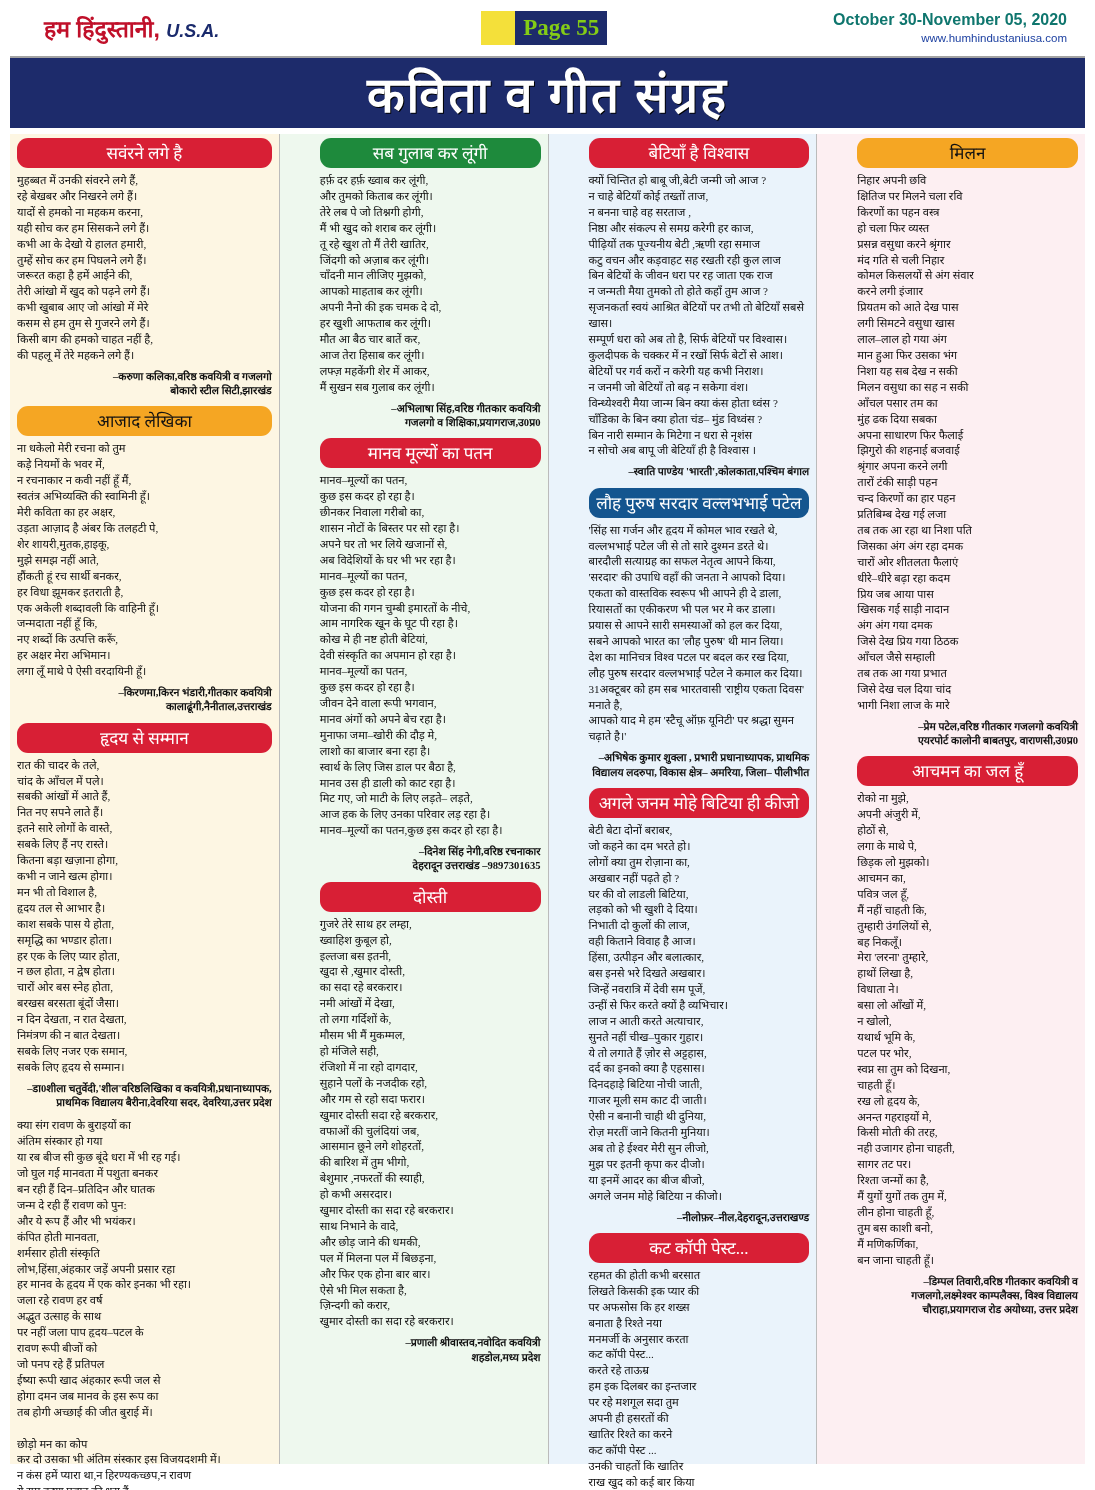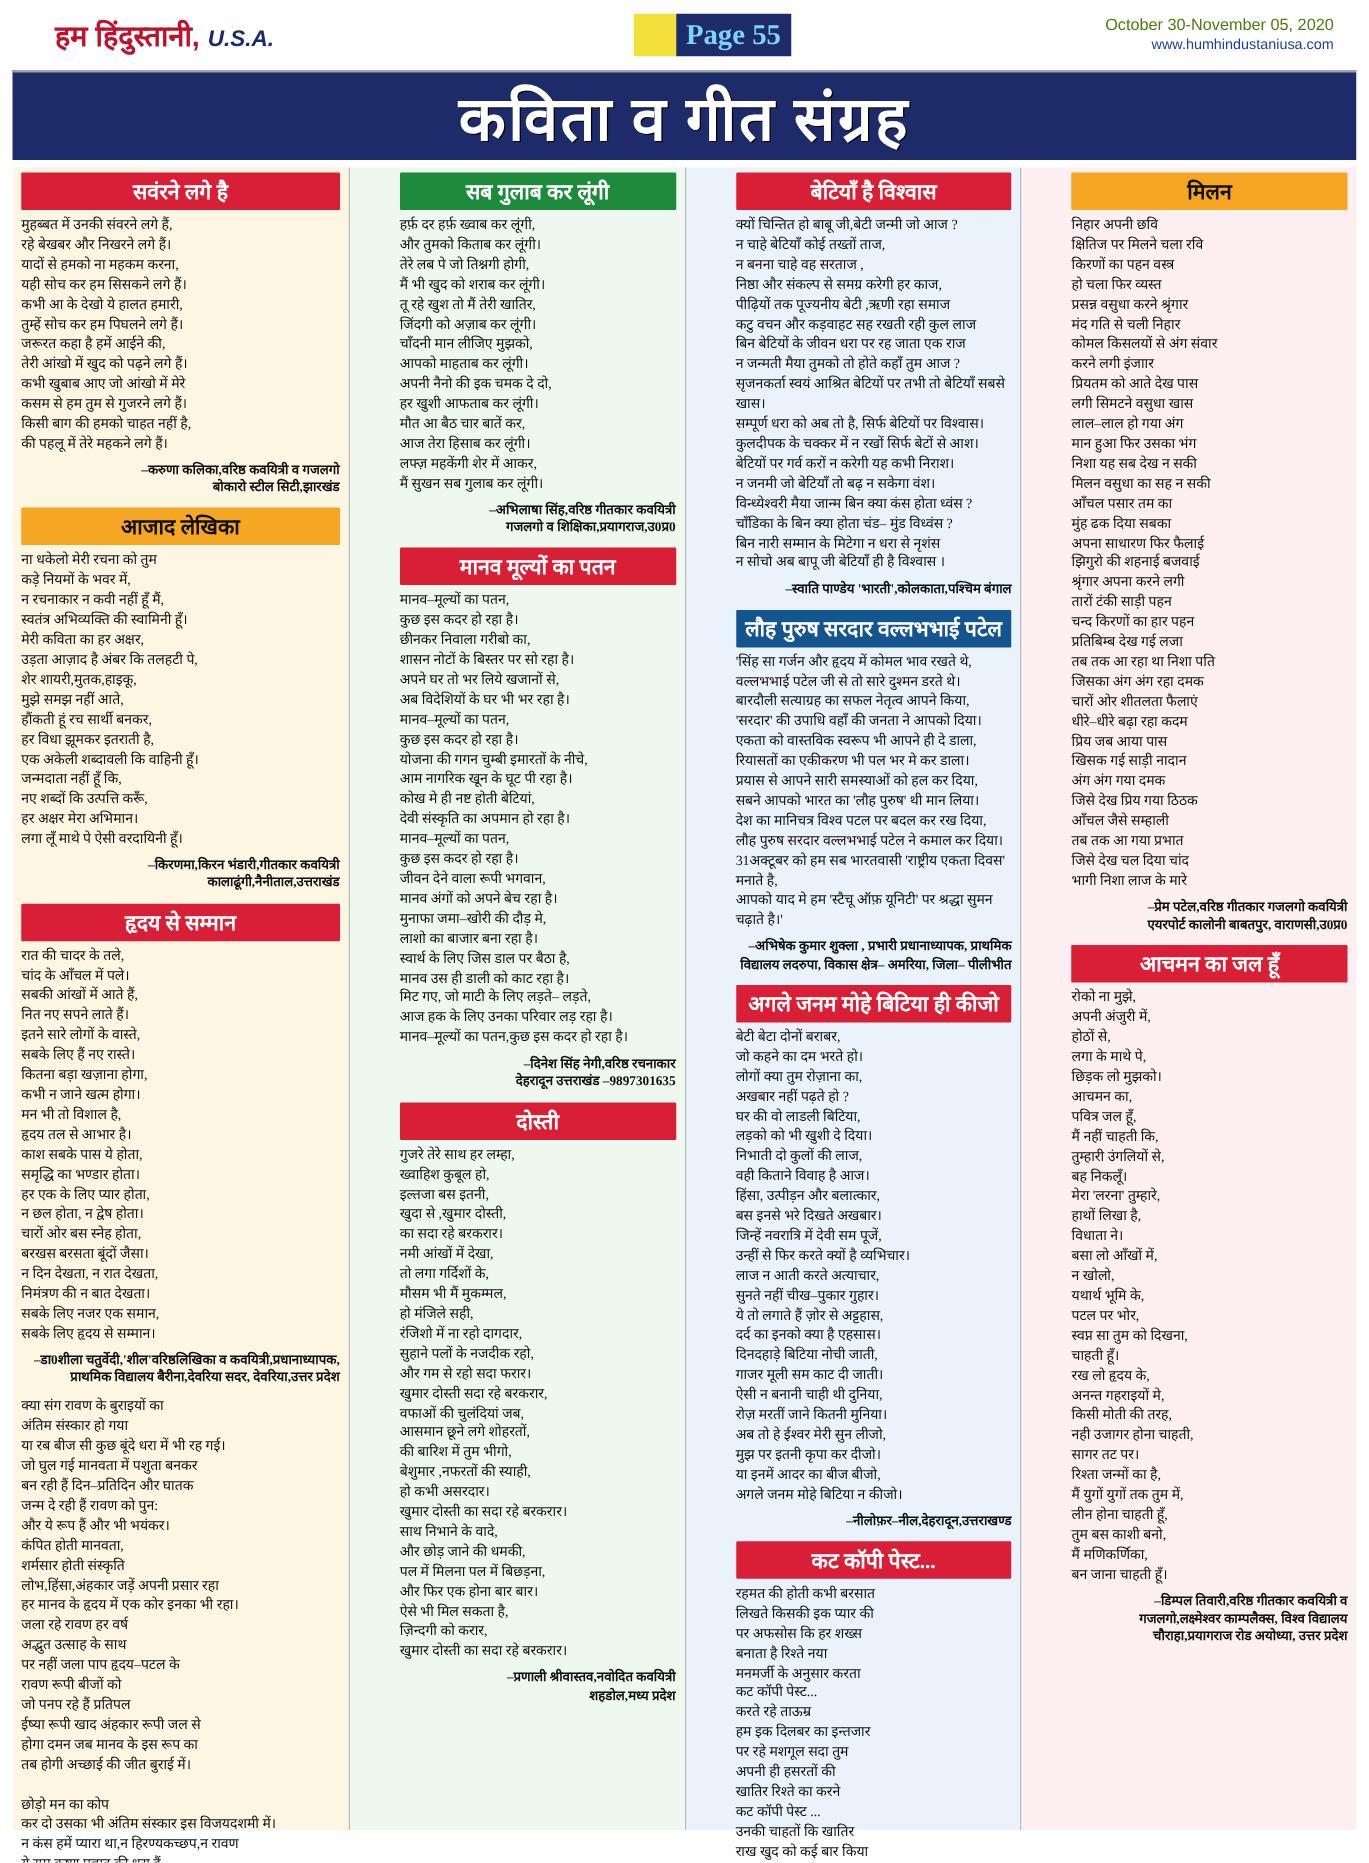--- a/index.html
+++ b/index.html
@@ -18,26 +18,26 @@
   
   .masthead {
     display:flex; align-items:center; justify-content:space-between;
     height:52px; padding:4px 28px 0 44px;
   }
   .brand { font-size:23px; font-weight:bold; color:#c0102a; letter-spacing:0; white-space:nowrap; }
   .brand .usa { color:#1a2a6c; font-style:italic; font-size:18px; }
   .pagebadge-wrap { display:flex; align-items:stretch; height:34px; margin-left:36px; }
   .pagebadge-yellow { width:34px; background:#f4e03a; }
   .pagebadge {
-    background:#1d2b6b; color:#7dd3fc; font-weight:bold; font-size:23px;
+    background:#1d2b6b; color:#84cc16; font-weight:bold; font-size:23px;
     display:flex; align-items:center; justify-content:center; padding:0 8px;
     font-family:"Liberation Serif", serif;
   }
   .dateblock { text-align:right; line-height:1.3; }
-  .dateblock .d1 { color:#4d7c0f; font-weight:normal; font-size:13px; }
+  .dateblock .d1 { color:#0f766e; font-weight:bold; font-size:16px; }
   .dateblock .d2 { color:#1b3fa0; font-size:11.5px; }
 
   
   .banner {
     margin:4px 10px 0 10px;
     background:#1d2b6b;
     height:72px;
     display:flex; align-items:center; justify-content:center;
     border-top:2px solid #a3a3a3;
   }
@@ -55,24 +55,24 @@
     width:25%; padding:0 7px;
     position:relative;
   }
   .col + .col { border-left:1px solid #bbb;padding-left:40px; }
   .col1 { background:#fdf6e3; }
   .col2 { background:#eef8ee; }
   .col3 { background:#eaf3fb; }
   .col4 { background:#fdeff2; }
 
   .sechead {
-    color:#fff; font-weight:bold; font-size:17px; text-align:center;
+    color:#fff; font-weight:normal; font-size:17px; text-align:center;
     padding:3px 4px 4px 4px; margin:4px 0 5px 0;
     font-family:"Liberation Serif", serif;
-    border-radius:1px;
+    border-radius:11px;
   }
 
   .poem {
     font-size:11.2px; line-height:1.42; color:#111;
     font-family:"Liberation Serif", serif;
     margin:0 0 6px 0; white-space:pre-line;
   }
   .byline {
     font-size:10.6px; font-weight:bold; text-align:right;
     font-family:"Liberation Serif", serif;

